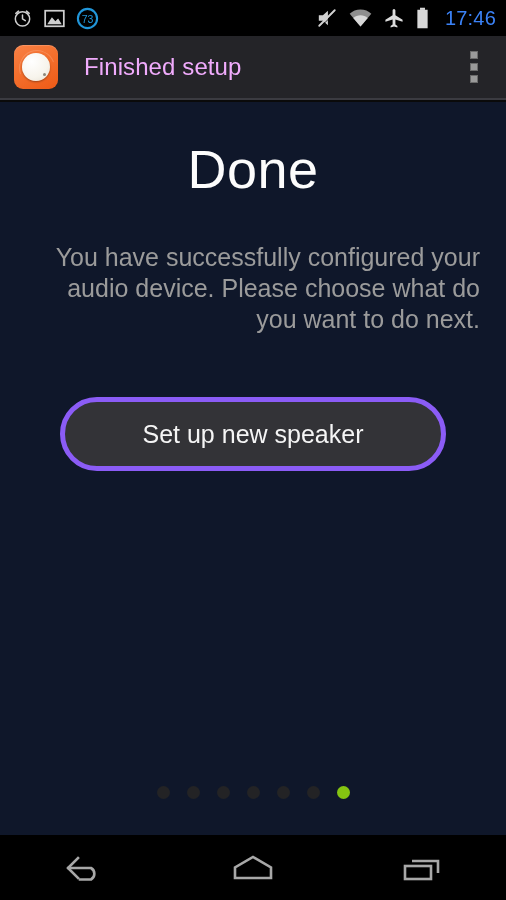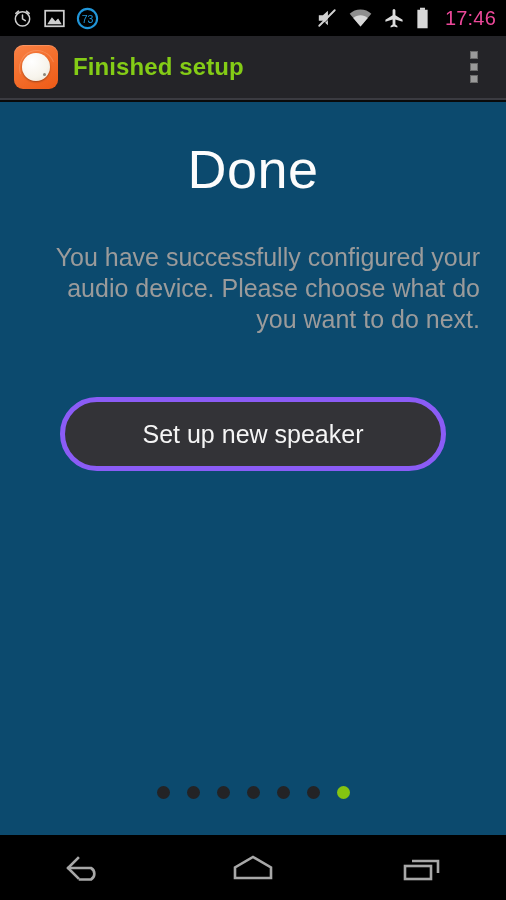--- a/index.html
+++ b/index.html
@@ -41,21 +41,21 @@
     margin-left: auto;
     display: flex;
     align-items: center;
     gap: 11px;
   }
   .sb-icon {
     display: block;
     line-height: 0;
   }
   .status-clock {
-    color: #ec4899;
+    color: #3b82f6;
     font-size: 20px;
     letter-spacing: .2px;
     margin-left: 5px;
     font-weight: 400;
   }
 
   
   .action-bar {
     position: absolute;
     top: 36px; left: 0;
@@ -100,24 +100,24 @@
     position: absolute;
     left: 5px; top: 5px;
     width: 34px; height: 34px;
     border-radius: 50%;
     border: 1px solid rgba(255,255,255,.16);
     border-bottom-color: transparent;
     border-right-color: transparent;
     transform: rotate(25deg);
   }
   .ab-title {
-    color: #84cc16;
+    color: #f0abfc;
     font-size: 24px;
-    font-weight: 700;
-    margin-left: 15px;
+    font-weight: 400;
+    margin-left: 26px;
     letter-spacing: .1px;
     white-space: nowrap;
   }
   .overflow-btn {
     margin-left: auto;
     width: 48px;
     height: 62px;
     display: flex;
     flex-direction: column;
     align-items: center;
@@ -132,21 +132,21 @@
     border: 1px solid #6b6b6b;
     box-sizing: content-box;
   }
 
   
   .content {
     position: absolute;
     top: 102px; left: 0;
     width: 506px;
     height: 733px;
-    background: #0c4a6e;
+    background: #0f172a;
   }
   .headline {
     position: absolute;
     top: 36px;
     left: 0; right: 0;
     text-align: center;
     color: #fcfcfc;
     font-size: 54px;
     font-weight: 300;
     letter-spacing: .5px;

